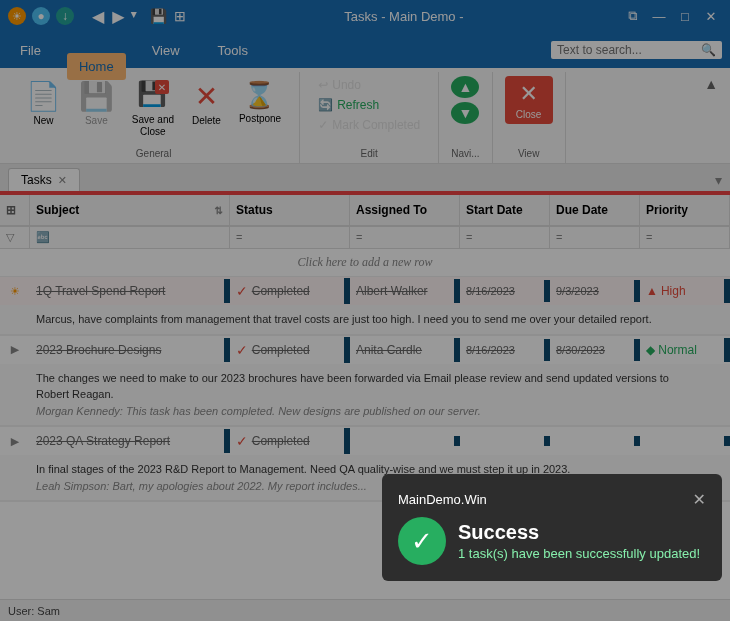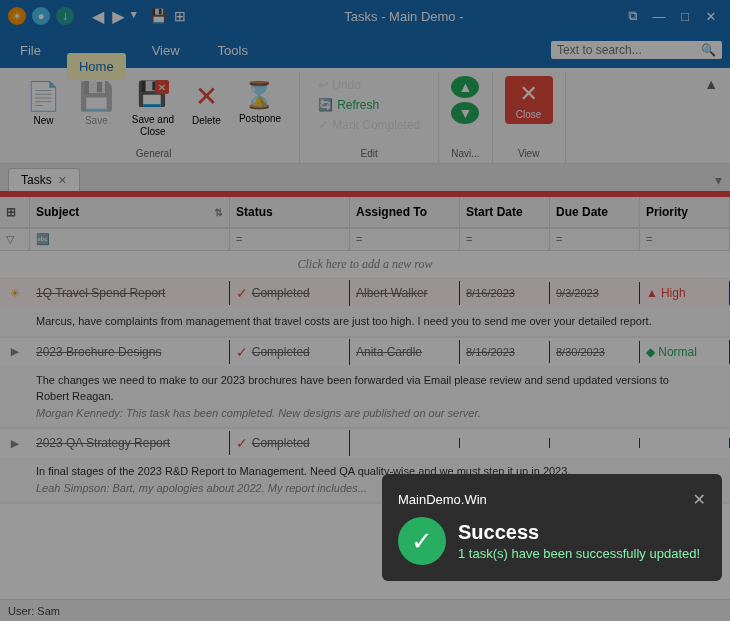--- a/index.html
+++ b/index.html
@@ -34,21 +34,21 @@
       gap: 14px;
       position: relative;
     }
     .menu-item {
       padding: 6px 12px;
       cursor: pointer;
       border-radius: 3px;
       font-size: 13px;
       color: white;
     }
-    .menu-item.active { background: #fef9c3; color: #1a6eb5; margin-top: 33px; }
+    .menu-item.active { background: #fdba74; color: #1a6eb5; margin-top: 33px; }
     .menu-search {
       margin-left: auto;
       display: flex;
       align-items: center;
       background: white;
       border-radius: 2px;
       padding: 2px 6px;
       gap: 4px;
     }
     .menu-search input {
@@ -119,21 +119,21 @@
       cursor: pointer; font-size: 10px; gap: 2px;
     }
 
     
     .ribbon-collapse { margin-left: auto; display: flex; align-items: flex-start; padding: 4px; }
     .collapse-btn { cursor: pointer; color: #666; font-size: 14px; }
 
     
     .tab-bar {
       background: #e8e8e8;
-      border-bottom: 6px solid #ef4444;
+      border-bottom: 4px solid #ef4444;
       display: flex;
       align-items: center;
       padding: 4px 8px 0;
       gap: 2px;
     }
     .tab {
       background: white;
       border: 1px solid #ccc;
       border-bottom: none;
       padding: 4px 12px;
@@ -182,21 +182,21 @@
     }
 
     
     .task-row { border-bottom: 1px solid #eee; }
     .task-main {
       display: grid;
       grid-template-columns: 30px 1fr 120px 110px 90px 90px 90px;
       min-height: 28px;
       align-items: center;
     }
-    .task-cell { padding: 5px 6px; border-right: 1px solid #0c4a6e; font-size: 12px; }
+    .task-cell { padding: 5px 6px; border-right: 6px solid #0c4a6e; font-size: 12px; }
     .task-cell.subject { text-decoration: line-through; color: #666; }
     .task-expand { display: flex; align-items: center; justify-content: center; cursor: pointer; color: #888; font-size: 11px; padding: 5px; }
 
     .status-cell { display: flex; align-items: center; gap: 4px; }
     .check-icon { color: #e74c3c; font-size: 14px; }
     .status-text { text-decoration: line-through; color: #666; }
     .assigned-cell { text-decoration: line-through; color: #666; }
     .date-cell { text-decoration: line-through; color: #666; font-size: 11px; }
 
     .priority-high { display: flex; align-items: center; gap: 3px; color: #e74c3c; }

